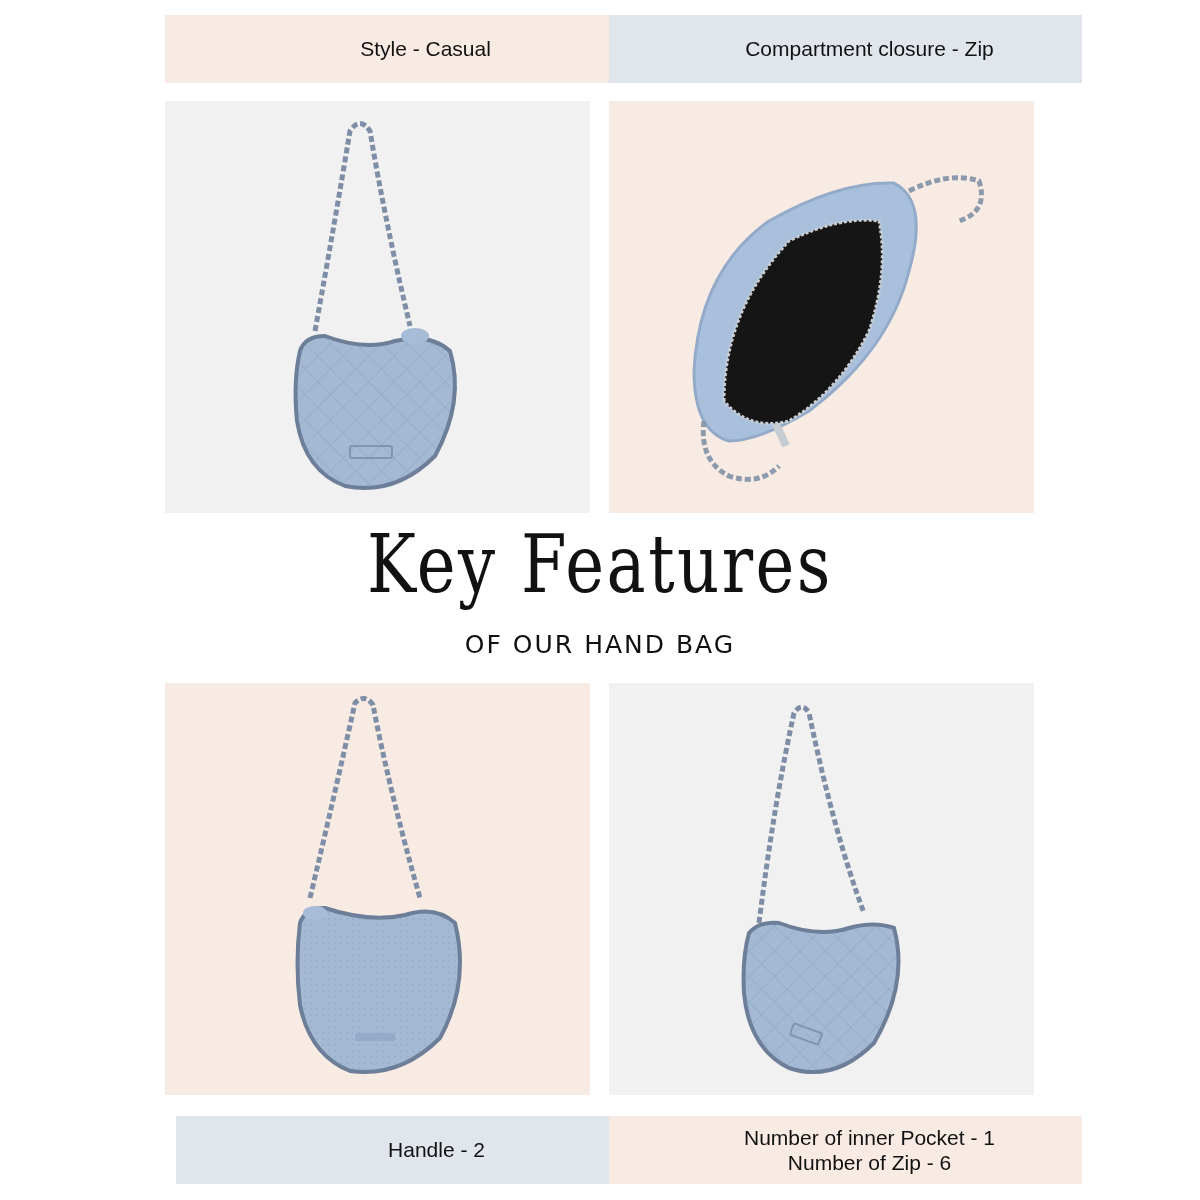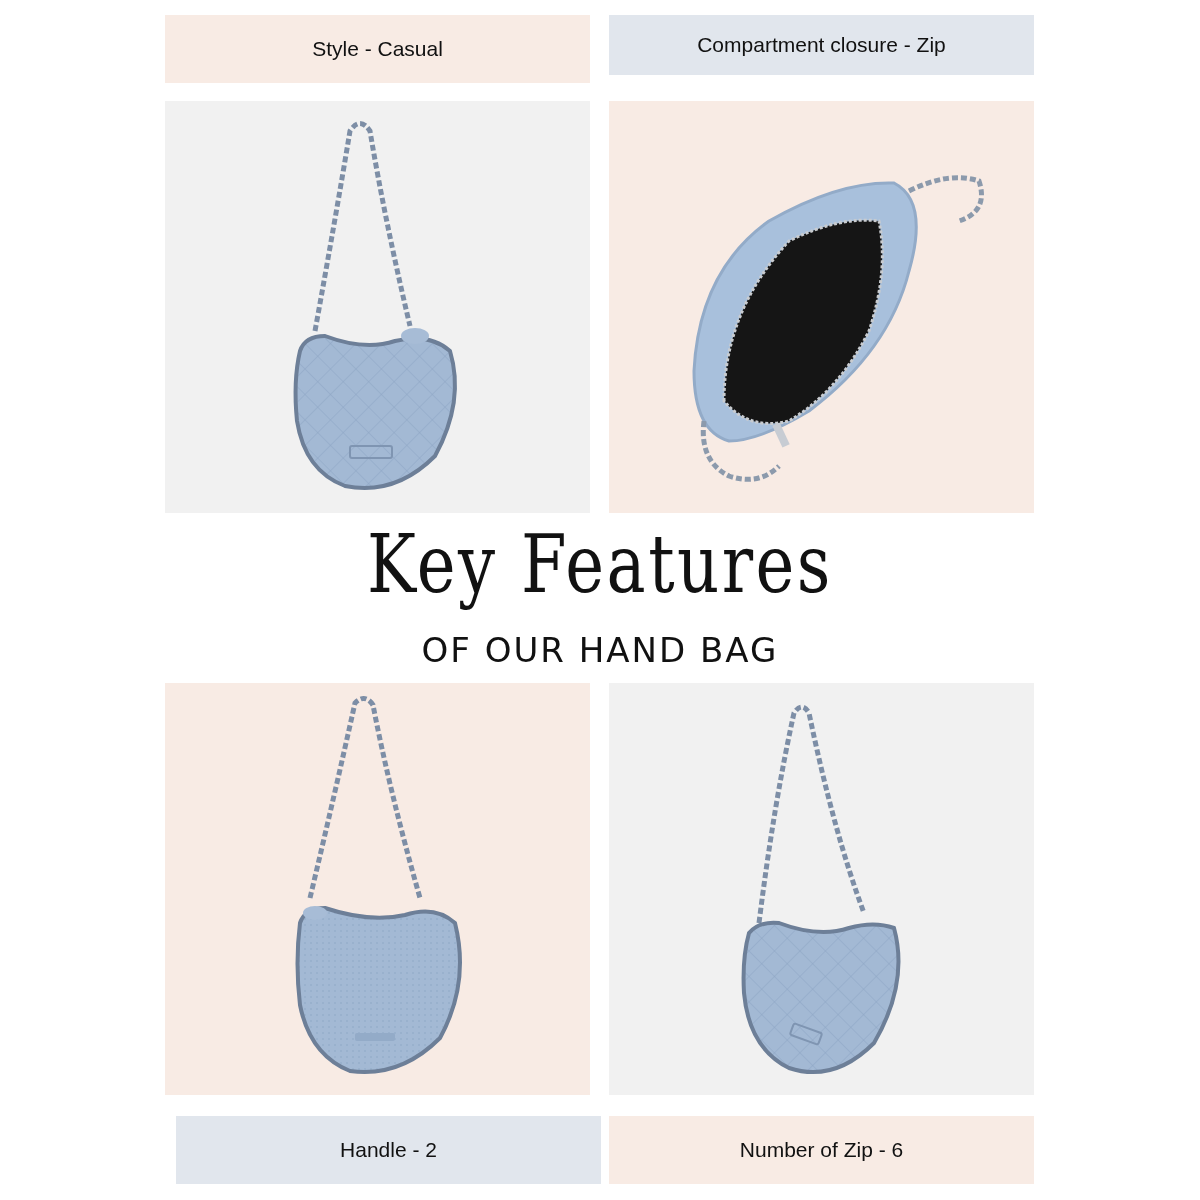--- a/index.html
+++ b/index.html
@@ -1,33 +1,33 @@
 <!DOCTYPE html>
 <html><head>
 <meta charset="utf-8">
 <style>
   html,body{margin:0;padding:0;background:#ffffff;}
   body{width:1200px;height:1200px;position:relative;overflow:hidden;font-family:"Liberation Sans",sans-serif;}
-  .label{position:absolute;display:flex;flex-direction:column;align-items:center;justify-content:center;font-size:21px;color:#111;line-height:1.2;text-align:center;}
+  .label{position:absolute;display:flex;flex-direction:column;align-items:center;justify-content:center;font-size:21px;color:#111;line-height:1.2;text-align:center;padding-left:48px;}
   .peach{background:#f8ebe4;}
   .blue{background:#e1e6ed;}
   .grey{background:#f1f1f1;}
   .panel{position:absolute;overflow:hidden;}
   .panel svg{position:absolute;left:0;top:0;width:100%;height:100%;}
   .title{position:absolute;left:0;width:1200px;text-align:center;color:#111;}
   .title-main{top:518px;font-family:"DejaVu Serif",serif;font-weight:300;font-size:80px;letter-spacing:3px;transform:scaleX(0.82);transform-origin:center;}
-  .title-sub{top:630px;font-family:"DejaVu Sans",sans-serif;font-size:34px;letter-spacing:2px;}
+  .title-sub{top:630px;font-family:"DejaVu Sans",sans-serif;font-size:25px;letter-spacing:2px;}
 </style>
 </head>
 <body>
 
 <div class="label peach" style="left:165px;top:15px;width:425px;height:68px;">
   <span>Style - Casual</span>
 </div>
-<div class="label blue" style="left:609px;top:15px;width:425px;height:60px;">
+<div class="label blue" style="left:609px;top:15px;width:425px;height:68px;">
   <span>Compartment closure - Zip</span>
 </div>
 
 <div class="panel grey" style="left:165px;top:101px;width:425px;height:412px;">
   <svg viewBox="0 0 425 412">
     <defs>
       <pattern id="quilt1" width="18" height="18" patternUnits="userSpaceOnUse" patternTransform="rotate(45)">
         <rect width="18" height="18" fill="#a3b9d4"></rect>
         <path d="M0 0H18M0 0V18" stroke="#8ea6c4" stroke-width="1"></path>
       </pattern>
@@ -76,14 +76,15 @@
     <path d="M150 240 Q165 120 185 30 Q193 18 200 30 Q225 150 255 230" fill="none" stroke="#7d8ea6" stroke-width="5" stroke-dasharray="6 3"></path>
     <path d="M140 250 Q150 238 170 240 Q210 255 240 245 Q265 238 285 245 Q300 300 265 360 Q225 400 180 385 Q140 365 135 310 Q133 275 140 250Z" fill="url(#quilt3)" stroke="#6d7f98" stroke-width="4"></path>
     <rect x="182" y="345" width="30" height="12" rx="2" fill="none" stroke="#7f95b2" stroke-width="2" transform="rotate(20 197 351)"></rect>
   </svg>
 </div>
 
 <div class="label blue" style="left:165px;top:1116px;width:425px;height:68px;margin-left:11px;">
   <span>Handle - 2</span>
 </div>
 <div class="label peach" style="left:609px;top:1116px;width:425px;height:68px;">
+  <span>Number of inner Pocket - 1</span>
   <span>Number of Zip - 6</span>
 </div>
 
 </body></html>

